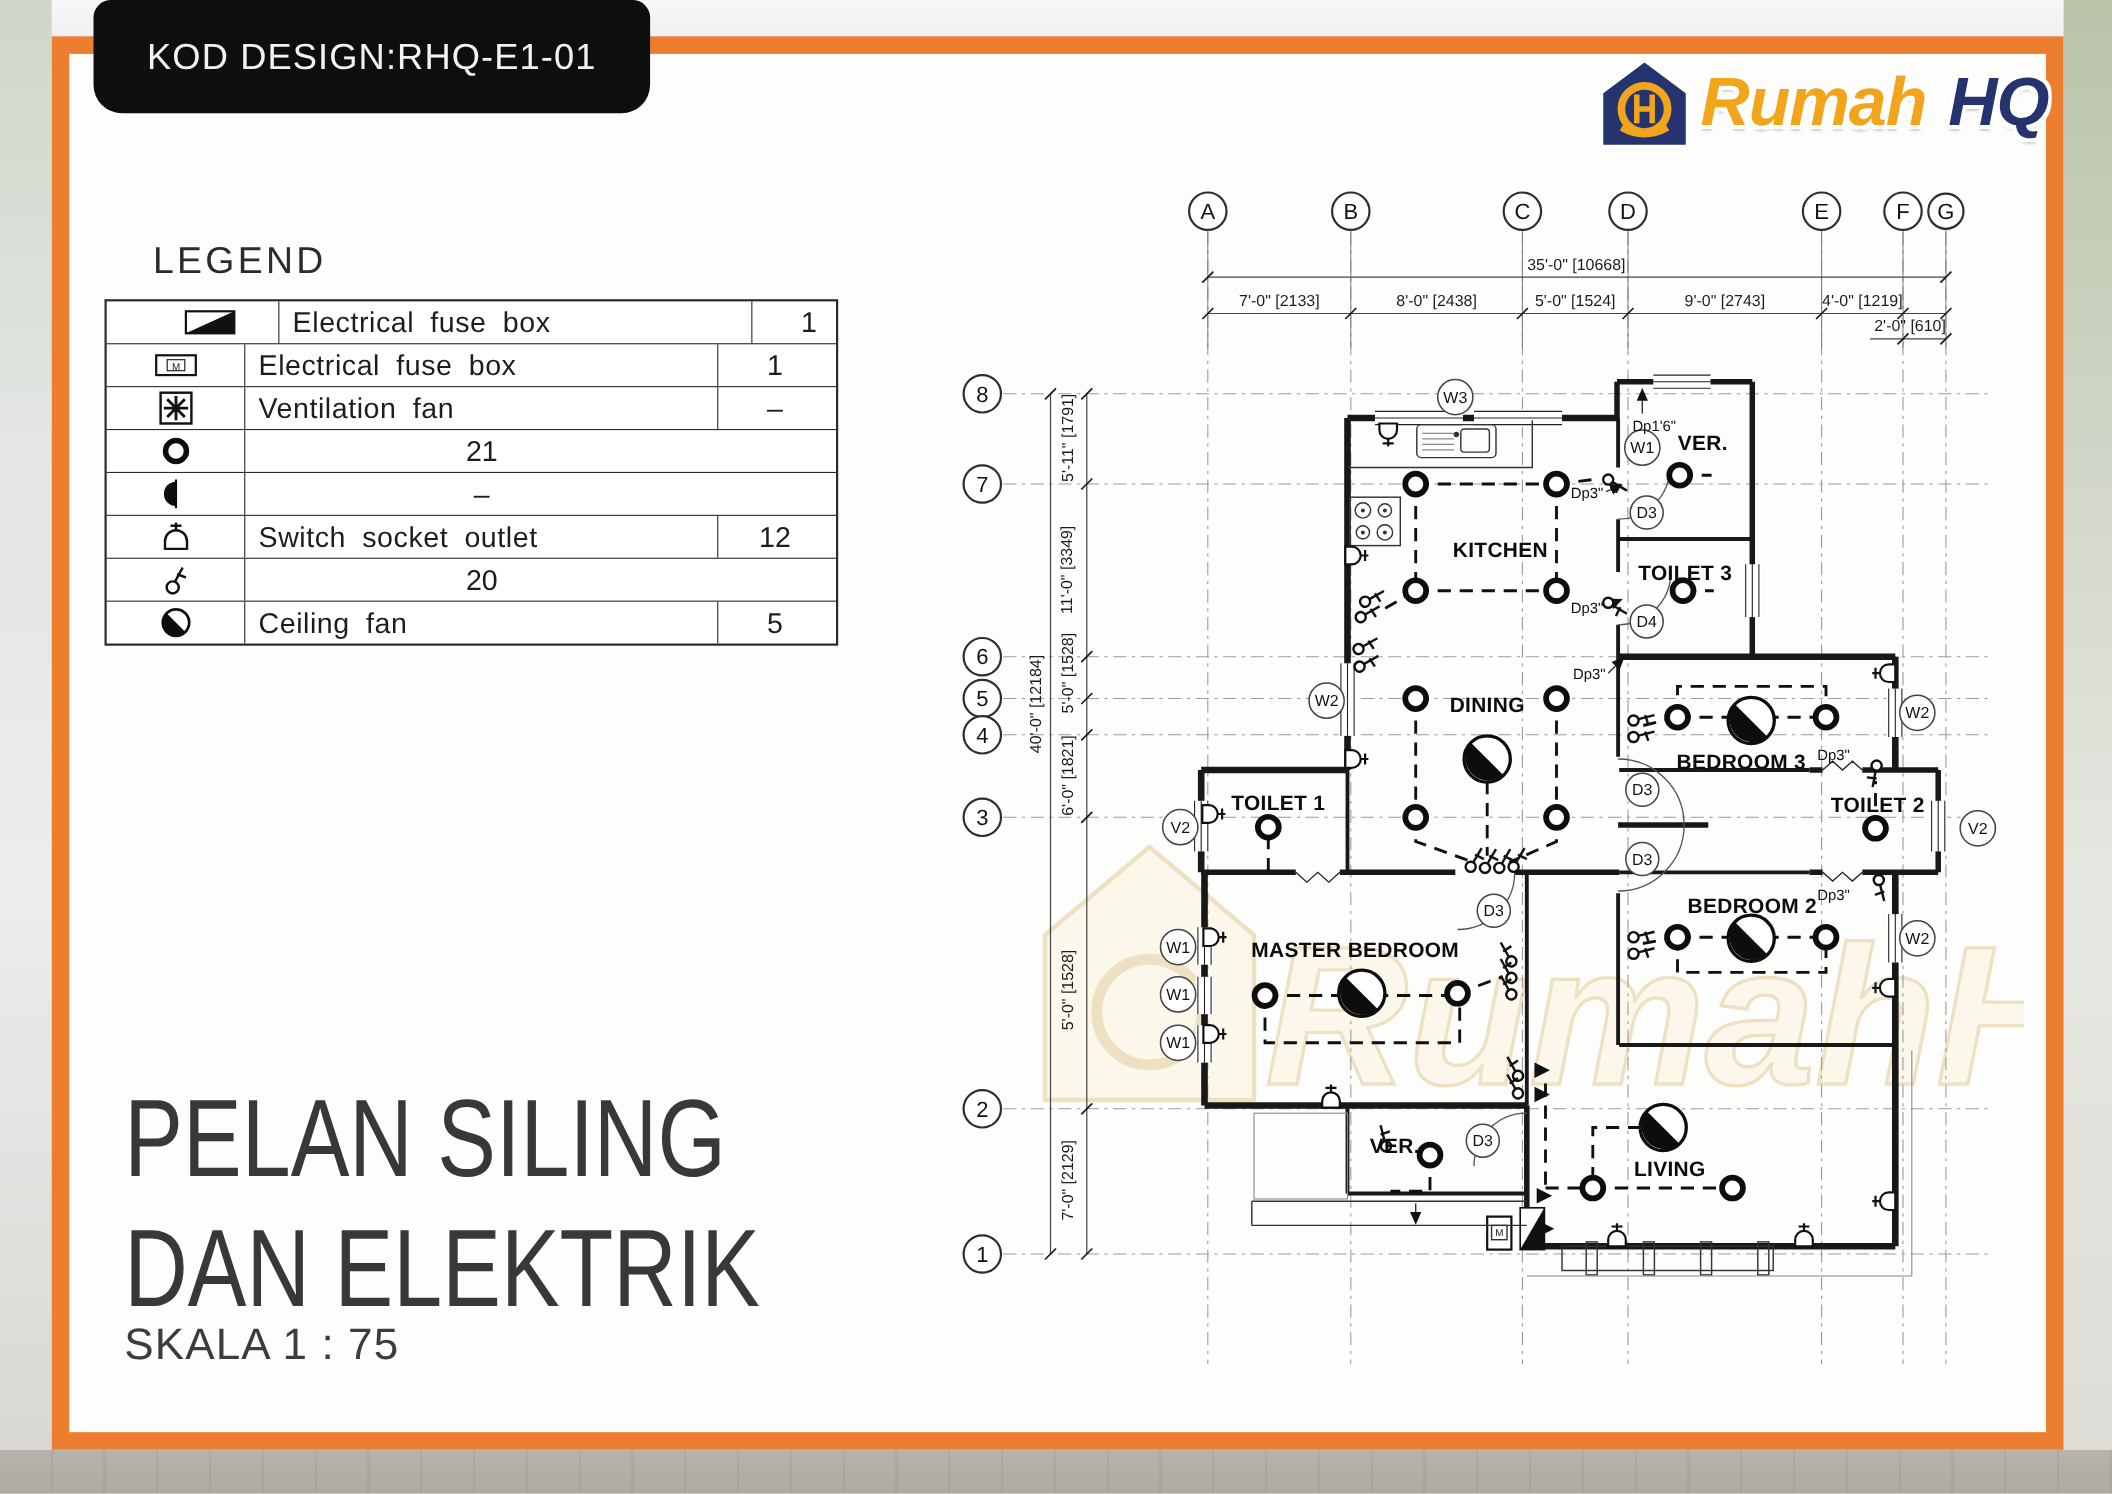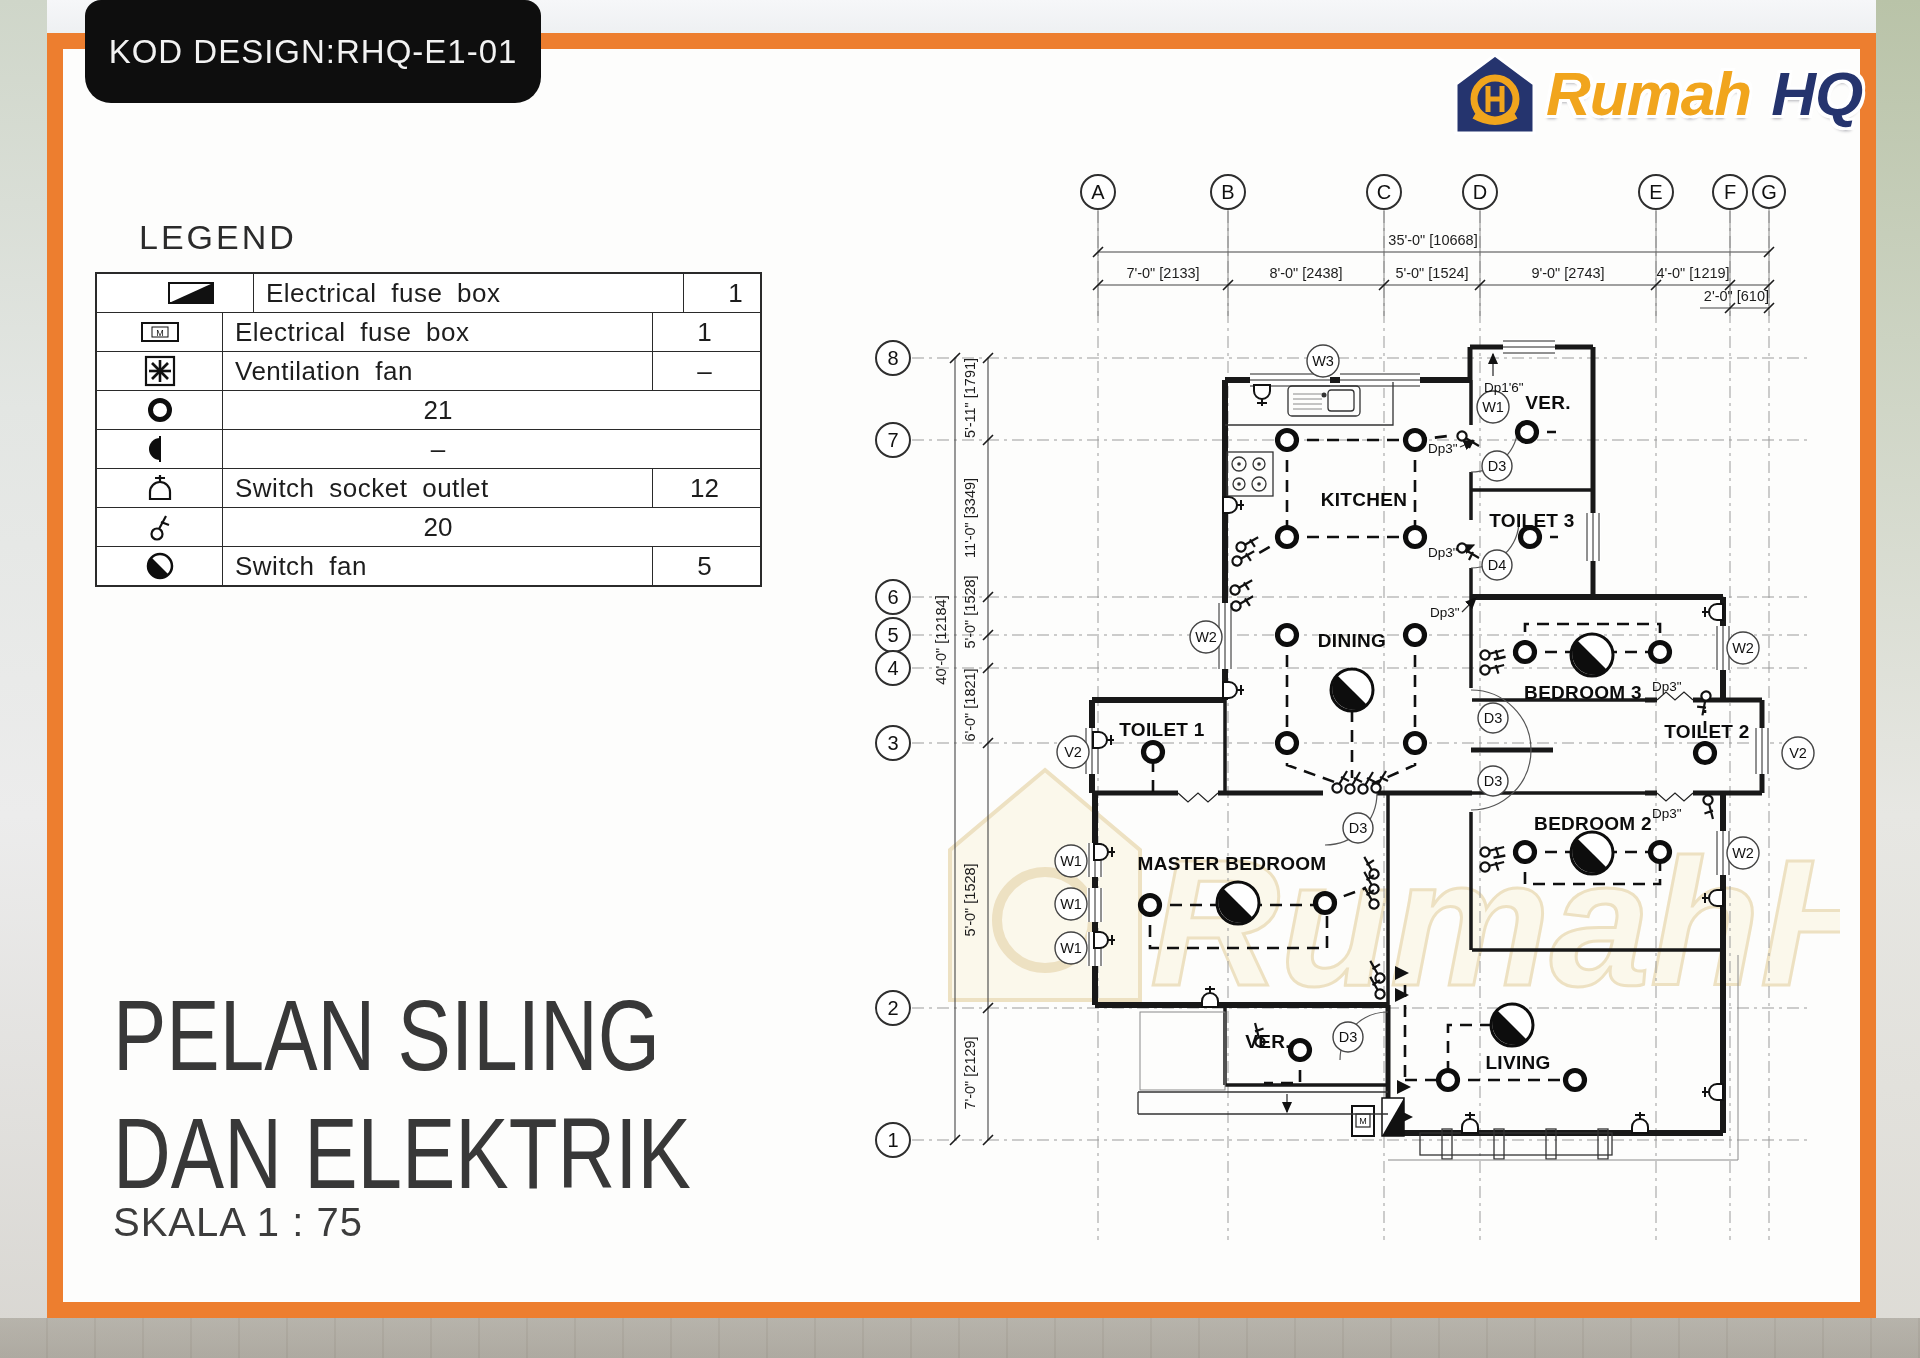--- a/index.html
+++ b/index.html
@@ -12,21 +12,21 @@
     background:linear-gradient(180deg,#b9c3a8 0%,#ccd3c2 25%,#e7e7e3 60%,#dddbd5 100%);}
   .bg-top{position:absolute;left:0;top:0;width:1920px;height:33px;
     background:linear-gradient(180deg,#f6f7f9,#eef0f2);}
   .bg-bottom{position:absolute;left:0;top:1318px;width:1920px;height:40px;
     background:repeating-linear-gradient(90deg,#d7d5d0 0 46px,#cecbc5 46px 48px),
                linear-gradient(180deg,#d9d7d2,#cecbc5);background-blend-mode:multiply;}
   .sheet{position:absolute;left:47px;top:33px;width:1829px;height:1285px;background:#fdfdfc;}
   .frame{position:absolute;left:47px;top:33px;width:1797px;height:1253px;
          border:16px solid #ED7E2F;}
   
-  .banner{position:absolute;left:85px;top:0;width:456px;height:103px;background:#0e0e0e;
+  .banner{position:absolute;left:85px;top:0;width:506px;height:103px;background:#0e0e0e;
           border-radius:16px 16px 26px 26px;display:flex;align-items:center;justify-content:center;}
   .banner span{color:#f2f2f2;font-size:33px;font-weight:300;letter-spacing:1px;}
   
   .logo{position:absolute;left:1452px;top:50px;display:flex;align-items:center;gap:8px;}
   .logo-text{font-size:62px;font-weight:900;font-style:italic;letter-spacing:-1px;line-height:1;}
   .logo-rumah{color:#F1A51D;text-shadow:-3px -3px 0 #fff,3px -3px 0 #fff,-3px 3px 0 #fff,3px 3px 0 #fff,0 4px 3px rgba(40,40,60,.35);}
   .logo-hq{color:#25346E;margin-left:20px;text-shadow:-3px -3px 0 #fff,3px -3px 0 #fff,-3px 3px 0 #fff,3px 3px 0 #fff,0 4px 3px rgba(40,40,60,.35);}
   
   .legend-title{position:absolute;left:99px;top:218px;font-size:34px;letter-spacing:3px;color:#2b2b2b;margin-left:40px;}
   .legend{position:absolute;left:95px;top:272px;width:663px;border:2px solid #2a2a2a;background:#fff;}
@@ -166,21 +166,21 @@
         </div>
       <div class="lcnt">20</div>
     </div>
     <div class="lrow">
       <div class="lsym">
           <svg width="56" height="34">
             <circle cx="28" cy="17" r="12" fill="#fff" stroke="#0d0d0d" stroke-width="2.5"></circle>
             <path d="M19.5,8.5 A12,12 0 0 0 36.5,25.5 Z" fill="#0d0d0d"></path>
           </svg>
         </div>
-      <div class="llab">Switch fan</div>
+      <div class="llab">Ceiling fan</div>
       <div class="lcnt">5</div>
     </div>
   </div>
 
   <div class="tb tb-line tb1">PELAN SILING</div>
   <div class="tb tb-line tb2">DAN ELEKTRIK</div>
   <div class="tb tb-scale">SKALA 1 : 75</div>
 
   <svg class="plan" width="1000" height="1120" viewBox="840 140 1000 1120">
     <defs>

